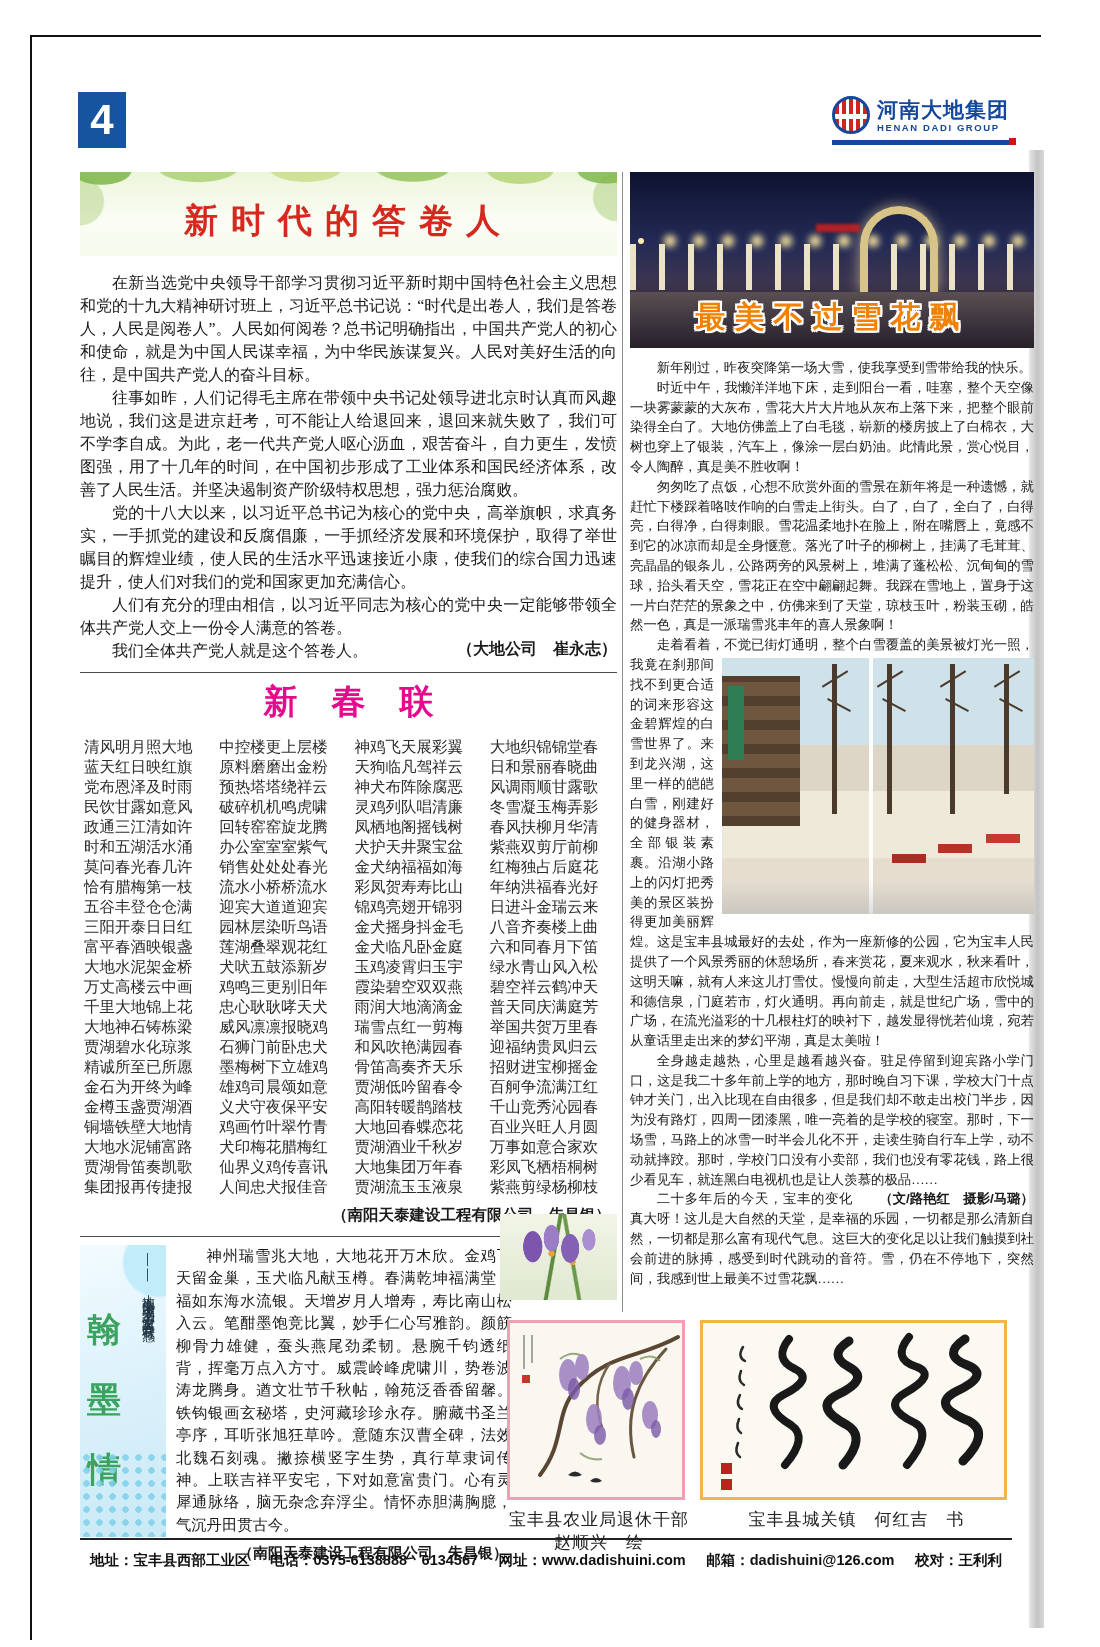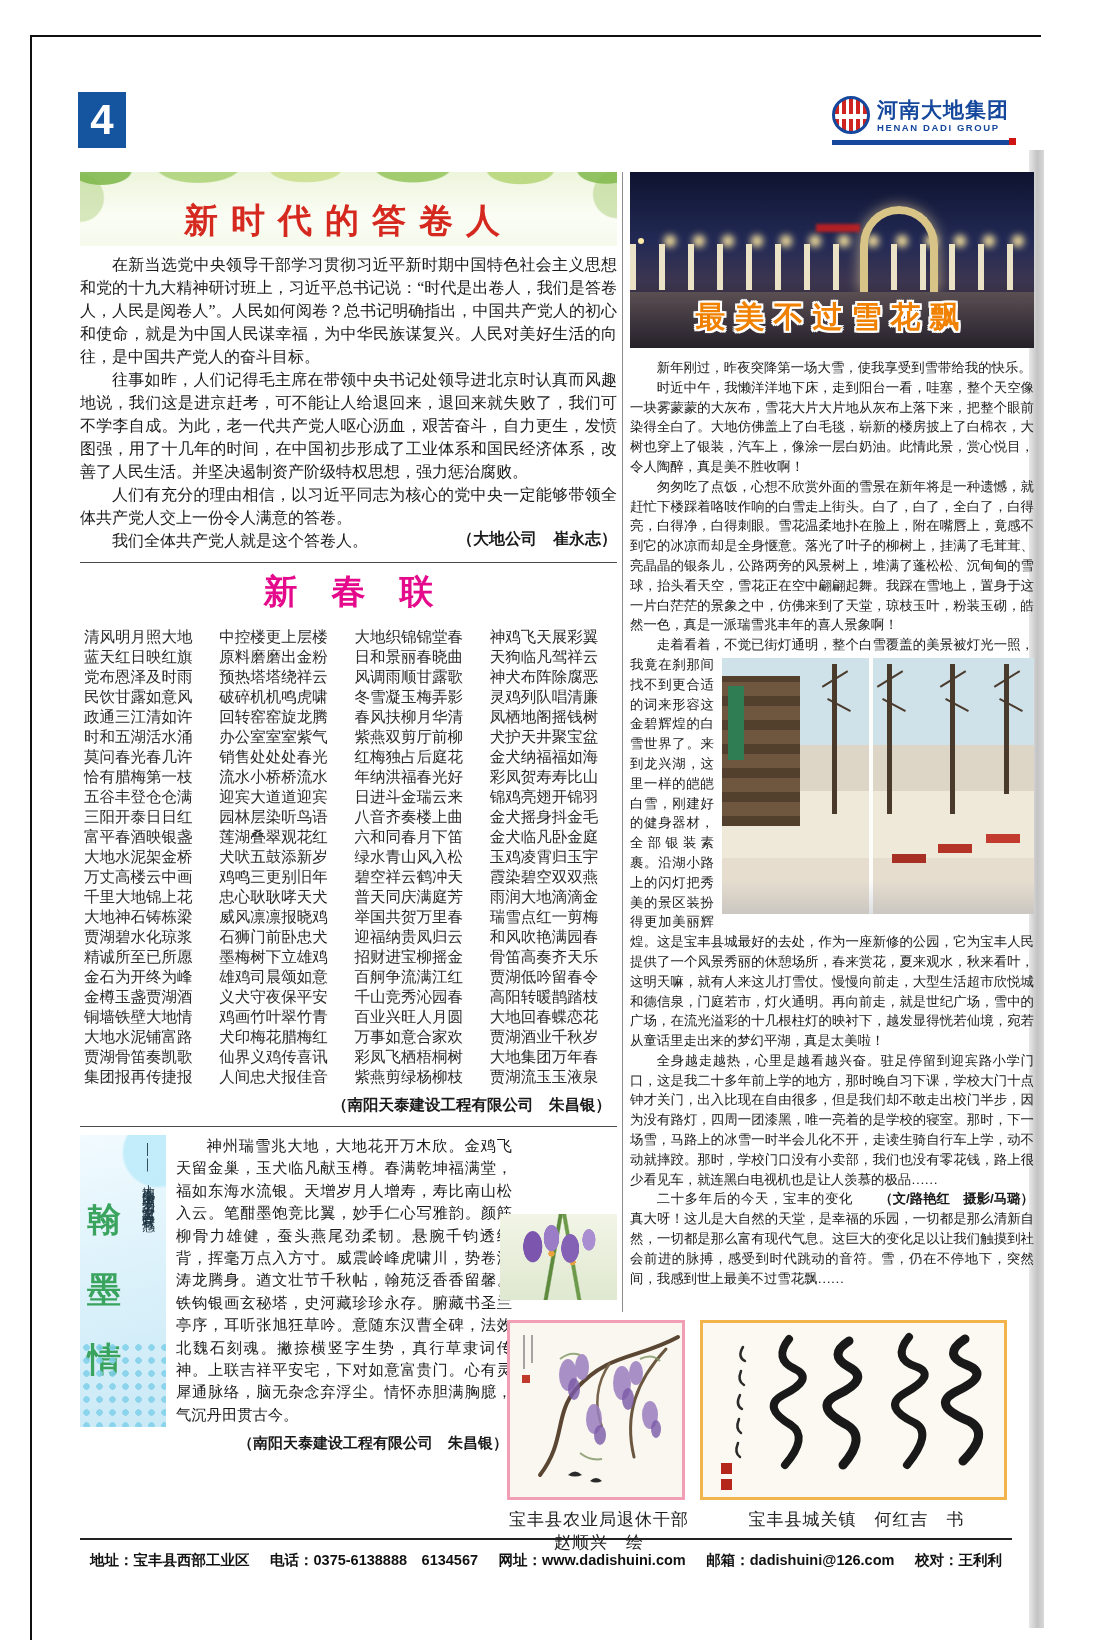--- a/index.html
+++ b/index.html
@@ -24,21 +24,21 @@
   #globe:before{content:"";position:absolute;left:0;top:15px;width:100%;height:5px;background:#fff;}
   #logo .cn{color:#15489c;font:bold 21px "Liberation Sans",sans-serif;letter-spacing:1px;line-height:24px;}
   #logo .en{color:#15489c;font:bold 9.5px "Liberation Sans",sans-serif;letter-spacing:1.6px;}
   #logo-bar{position:relative;margin-top:6px;height:5px;background:#15489c;}
   #logo-bar .red-dot{position:absolute;right:-2px;top:-2px;width:7px;height:7px;background:#cf1414;}
   
   #col-divider{position:absolute;left:622px;top:172px;width:1px;height:1140px;background:#8c8c8c;}
   #left-col{position:absolute;left:80px;top:172px;width:537px;}
   #right-col{position:absolute;left:630px;top:172px;width:404px;}
   
-  #a1-banner{height:74px;position:relative;margin-bottom:7px;overflow:hidden;
+  #a1-banner{height:84px;position:relative;margin-bottom:15px;overflow:hidden;
     background:
       radial-gradient(50px 24px at 4% -2%, rgba(124,182,72,.85) 0 58%, transparent 62%),
       radial-gradient(70px 28px at 22% -8%, rgba(167,207,111,.8) 0 58%, transparent 62%),
       radial-gradient(60px 22px at 42% -4%, rgba(196,219,128,.75) 0 58%, transparent 62%),
       radial-gradient(64px 26px at 62% -7%, rgba(143,193,84,.8) 0 58%, transparent 62%),
       radial-gradient(56px 24px at 82% -3%, rgba(176,210,110,.8) 0 58%, transparent 62%),
       radial-gradient(48px 22px at 98% -2%, rgba(128,185,76,.85) 0 58%, transparent 62%),
       radial-gradient(40px 40px at 100% 30%, rgba(170,205,120,.5) 0 58%, transparent 62%),
       radial-gradient(40px 40px at 0% 35%, rgba(170,205,120,.45) 0 58%, transparent 62%),
       linear-gradient(180deg,#edf5dc,#fbfdf5 60%,#f5faeb);}
@@ -151,20 +151,21 @@
 <div id="col-divider" data-name="column-divider"></div>
 
 <div id="left-col" data-name="left-column">
 
   <div id="a1-banner" data-name="article1-banner">
     <div id="a1-title" data-name="article1-title">新时代的答卷人</div>
   </div>
   <div data-name="article1-body">
       <div class="para" data-name="article1-paragraph">在新当选党中央领导干部学习贯彻习近平新时期中国特色社会主义思想和党的十九大精神研讨班上，习近平总书记说：“时代是出卷人，我们是答卷人，人民是阅卷人”。人民如何阅卷？总书记明确指出，中国共产党人的初心和使命，就是为中国人民谋幸福，为中华民族谋复兴。人民对美好生活的向往，是中国共产党人的奋斗目标。</div>
       <div class="para" data-name="article1-paragraph">往事如昨，人们记得毛主席在带领中央书记处领导进北京时认真而风趣地说，我们这是进京赶考，可不能让人给退回来，退回来就失败了，我们可不学李自成。为此，老一代共产党人呕心沥血，艰苦奋斗，自力更生，发愤图强，用了十几年的时间，在中国初步形成了工业体系和国民经济体系，改善了人民生活。并坚决遏制资产阶级特权思想，强力惩治腐败。</div>
+      <div class="para" data-name="article1-paragraph">党的十八大以来，以习近平总书记为核心的党中央，高举旗帜，求真务实，一手抓党的建设和反腐倡廉，一手抓经济发展和环境保护，取得了举世瞩目的辉煌业绩，使人民的生活水平迅速接近小康，使我们的综合国力迅速提升，使人们对我们的党和国家更加充满信心。</div>
       <div class="para" data-name="article1-paragraph">人们有充分的理由相信，以习近平同志为核心的党中央一定能够带领全体共产党人交上一份令人满意的答卷。</div>
     </div>
   <p class="para" data-name="article1-closing-line">
     <span class="sign" data-name="article1-attribution">（大地公司　崔永志）</span>
     <span data-name="article1-closing-text">我们全体共产党人就是这个答卷人。</span>
   </p>
 
   <hr class="h-divider" data-name="section-divider">
 
   <div id="couplet-title" data-name="couplets-title">新　春　联</div>
@@ -212,20 +213,45 @@
         <div class="c-line" data-name="couplet-line">威风凛凛报晓鸡</div>
         <div class="c-line" data-name="couplet-line">石狮门前卧忠犬</div>
         <div class="c-line" data-name="couplet-line">墨梅树下立雄鸡</div>
         <div class="c-line" data-name="couplet-line">雄鸡司晨颂如意</div>
         <div class="c-line" data-name="couplet-line">义犬守夜保平安</div>
         <div class="c-line" data-name="couplet-line">鸡画竹叶翠竹青</div>
         <div class="c-line" data-name="couplet-line">犬印梅花腊梅红</div>
         <div class="c-line" data-name="couplet-line">仙界义鸡传喜讯</div>
         <div class="c-line" data-name="couplet-line">人间忠犬报佳音</div>
       </div>
+    <div class="c-col" data-name="couplet-column-3">
+        <div class="c-line" data-name="couplet-line">神鸡飞天展彩翼</div>
+        <div class="c-line" data-name="couplet-line">天狗临凡驾祥云</div>
+        <div class="c-line" data-name="couplet-line">神犬布阵除腐恶</div>
+        <div class="c-line" data-name="couplet-line">灵鸡列队唱清廉</div>
+        <div class="c-line" data-name="couplet-line">凤栖地阁摇钱树</div>
+        <div class="c-line" data-name="couplet-line">犬护天井聚宝盆</div>
+        <div class="c-line" data-name="couplet-line">金犬纳福福如海</div>
+        <div class="c-line" data-name="couplet-line">彩凤贺寿寿比山</div>
+        <div class="c-line" data-name="couplet-line">锦鸡亮翅开锦羽</div>
+        <div class="c-line" data-name="couplet-line">金犬摇身抖金毛</div>
+        <div class="c-line" data-name="couplet-line">金犬临凡卧金庭</div>
+        <div class="c-line" data-name="couplet-line">玉鸡凌霄归玉宇</div>
+        <div class="c-line" data-name="couplet-line">霞染碧空双双燕</div>
+        <div class="c-line" data-name="couplet-line">雨润大地滴滴金</div>
+        <div class="c-line" data-name="couplet-line">瑞雪点红一剪梅</div>
+        <div class="c-line" data-name="couplet-line">和风吹艳满园春</div>
+        <div class="c-line" data-name="couplet-line">骨笛高奏齐天乐</div>
+        <div class="c-line" data-name="couplet-line">贾湖低吟留春令</div>
+        <div class="c-line" data-name="couplet-line">高阳转暖鹊踏枝</div>
+        <div class="c-line" data-name="couplet-line">大地回春蝶恋花</div>
+        <div class="c-line" data-name="couplet-line">贾湖酒业千秋岁</div>
+        <div class="c-line" data-name="couplet-line">大地集团万年春</div>
+        <div class="c-line" data-name="couplet-line">贾湖流玉玉液泉</div>
+      </div>
     <div class="c-col" data-name="couplet-column-4">
         <div class="c-line" data-name="couplet-line">大地织锦锦堂春</div>
         <div class="c-line" data-name="couplet-line">日和景丽春晓曲</div>
         <div class="c-line" data-name="couplet-line">风调雨顺甘露歌</div>
         <div class="c-line" data-name="couplet-line">冬雪凝玉梅弄影</div>
         <div class="c-line" data-name="couplet-line">春风扶柳月华清</div>
         <div class="c-line" data-name="couplet-line">紫燕双剪厅前柳</div>
         <div class="c-line" data-name="couplet-line">红梅独占后庭花</div>
         <div class="c-line" data-name="couplet-line">年纳洪福春光好</div>
         <div class="c-line" data-name="couplet-line">日进斗金瑞云来</div>
@@ -237,45 +263,20 @@
         <div class="c-line" data-name="couplet-line">举国共贺万里春</div>
         <div class="c-line" data-name="couplet-line">迎福纳贵凤归云</div>
         <div class="c-line" data-name="couplet-line">招财进宝柳摇金</div>
         <div class="c-line" data-name="couplet-line">百舸争流满江红</div>
         <div class="c-line" data-name="couplet-line">千山竞秀沁园春</div>
         <div class="c-line" data-name="couplet-line">百业兴旺人月圆</div>
         <div class="c-line" data-name="couplet-line">万事如意合家欢</div>
         <div class="c-line" data-name="couplet-line">彩凤飞栖梧桐树</div>
         <div class="c-line" data-name="couplet-line">紫燕剪绿杨柳枝</div>
       </div>
-    <div class="c-col" data-name="couplet-column-3">
-        <div class="c-line" data-name="couplet-line">神鸡飞天展彩翼</div>
-        <div class="c-line" data-name="couplet-line">天狗临凡驾祥云</div>
-        <div class="c-line" data-name="couplet-line">神犬布阵除腐恶</div>
-        <div class="c-line" data-name="couplet-line">灵鸡列队唱清廉</div>
-        <div class="c-line" data-name="couplet-line">凤栖地阁摇钱树</div>
-        <div class="c-line" data-name="couplet-line">犬护天井聚宝盆</div>
-        <div class="c-line" data-name="couplet-line">金犬纳福福如海</div>
-        <div class="c-line" data-name="couplet-line">彩凤贺寿寿比山</div>
-        <div class="c-line" data-name="couplet-line">锦鸡亮翅开锦羽</div>
-        <div class="c-line" data-name="couplet-line">金犬摇身抖金毛</div>
-        <div class="c-line" data-name="couplet-line">金犬临凡卧金庭</div>
-        <div class="c-line" data-name="couplet-line">玉鸡凌霄归玉宇</div>
-        <div class="c-line" data-name="couplet-line">霞染碧空双双燕</div>
-        <div class="c-line" data-name="couplet-line">雨润大地滴滴金</div>
-        <div class="c-line" data-name="couplet-line">瑞雪点红一剪梅</div>
-        <div class="c-line" data-name="couplet-line">和风吹艳满园春</div>
-        <div class="c-line" data-name="couplet-line">骨笛高奏齐天乐</div>
-        <div class="c-line" data-name="couplet-line">贾湖低吟留春令</div>
-        <div class="c-line" data-name="couplet-line">高阳转暖鹊踏枝</div>
-        <div class="c-line" data-name="couplet-line">大地回春蝶恋花</div>
-        <div class="c-line" data-name="couplet-line">贾湖酒业千秋岁</div>
-        <div class="c-line" data-name="couplet-line">大地集团万年春</div>
-        <div class="c-line" data-name="couplet-line">贾湖流玉玉液泉</div>
-      </div>
   </div>
   <div id="couplet-attr" data-name="couplets-attribution">（南阳天泰建设工程有限公司　朱昌银）</div>
 
   <hr class="h-divider" data-name="section-divider">
 
   <div id="hanmo" data-name="hanmo-section">
     <div id="hanmo-banner" data-name="hanmo-banner">
       <div id="hanmo-chars" data-name="hanmo-title">
         <span data-name="hanmo-char-1">翰</span>
         <span data-name="hanmo-char-2">墨</span>

